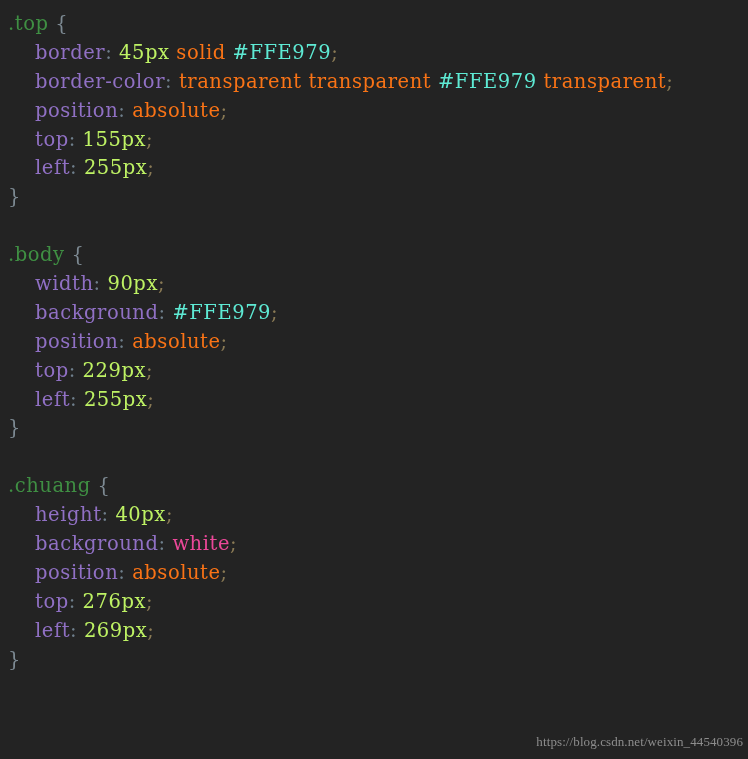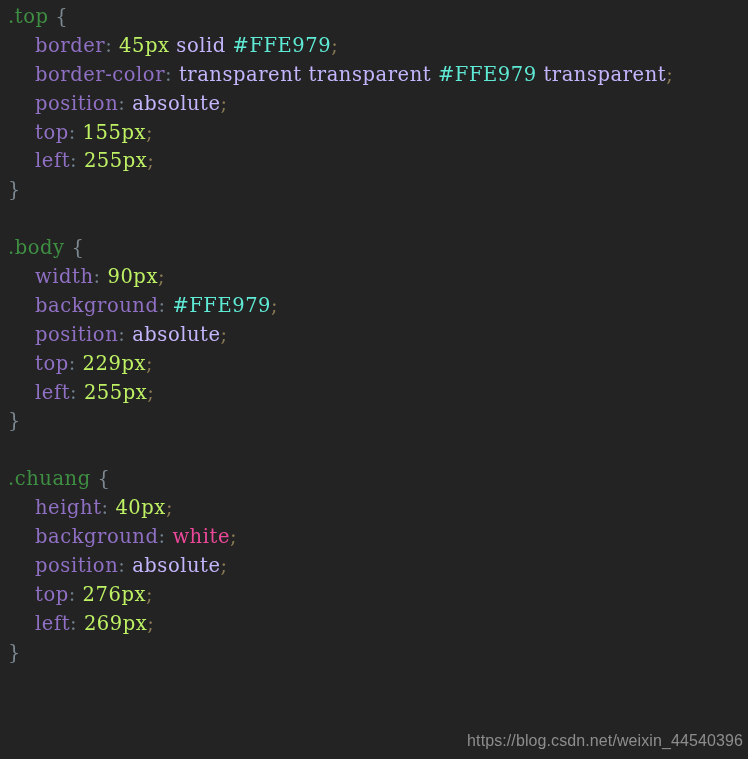--- a/index.html
+++ b/index.html
@@ -21,21 +21,21 @@
     background: #232323;
     padding: 0;
     box-sizing: border-box;
   }
 
   .code-lines {
     position: absolute;
     top: 0;
     left: 0;
     width: 636px;
-    padding-top: 3px;
+    padding-top: 10px;
     box-sizing: border-box;
   }
 
   .code-line {
     height: 28.9px;
     line-height: 28.9px;
     white-space: pre;
     font-size: 19.5px;
     font-family: "DejaVu Serif", "Liberation Serif", serif;
     letter-spacing: 0.55px;
@@ -46,34 +46,34 @@
 
   .code-line.blank {
     height: 28.9px;
   }
 
   
   .tok-selector  { color: #3f8f43; }
   .tok-prop      { color: #9070c4; }
   .tok-num       { color: #bef264; }
   .tok-kw        { color: #ec4899; }
-  .tok-str       { color: #c4b5fd; }
+  .tok-str       { color: #f97316; }
   .tok-hex       { color: #5eead4; }
   .tok-punc      { color: #6f7f8c; }
   .tok-brace     { color: #7d8a93; }
   .tok-semi      { color: #8a7a55; }
   .tok-plain     { color: #a9b7c6; }
 
   #watermark {
     position: absolute;
     right: 5px;
     bottom: 9px;
     color: #8d8d8d;
-    font-family: Liberation Sans, sans-serif;
-    font-size: 16px;
+    font-family: Liberation Serif, serif;
+    font-size: 13px;
     letter-spacing: 0.1px;
     white-space: nowrap;
     margin-top: 7px;
   }
 </style>
 </head>
 <body>
 
 <div id="code-editor">
   <div class="code-lines">

